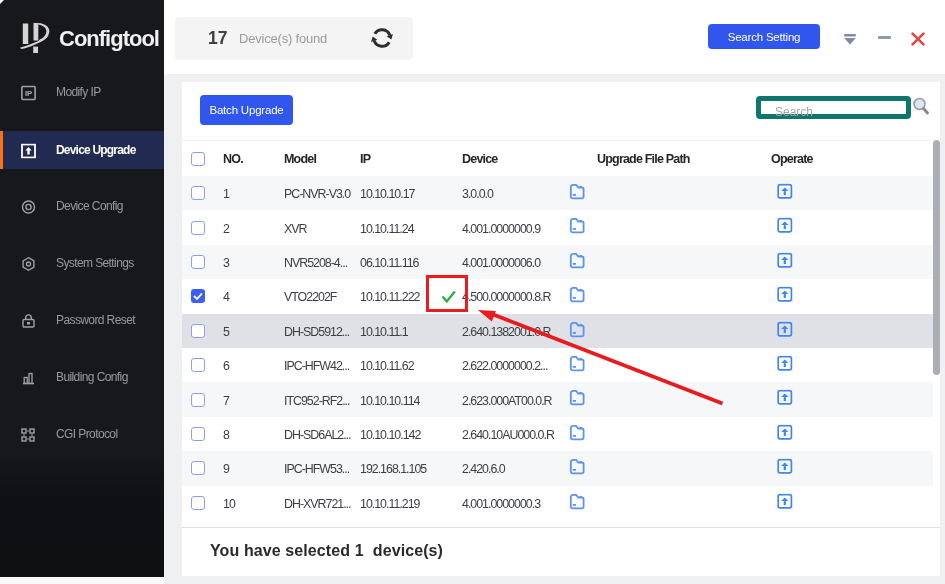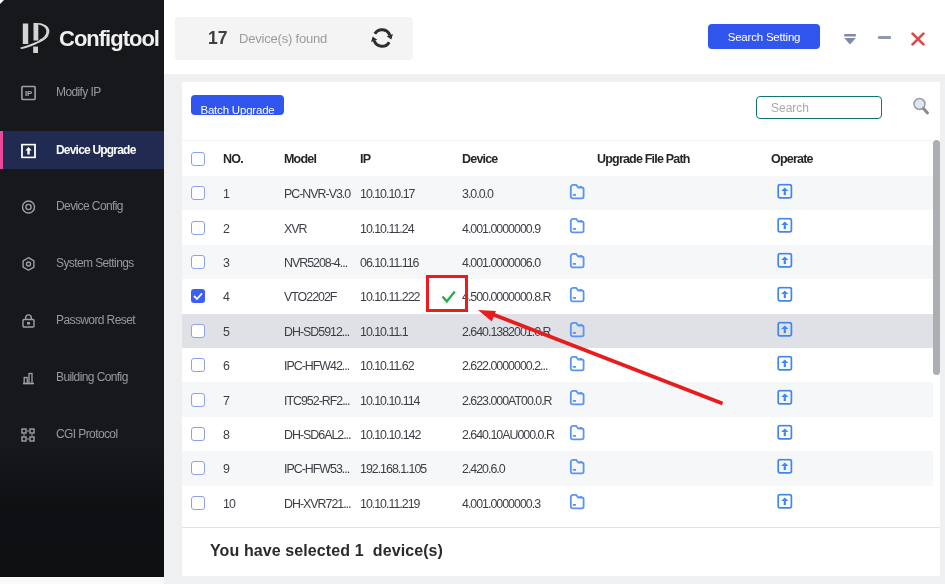--- a/index.html
+++ b/index.html
@@ -9,40 +9,40 @@
 
 
 #sidebar { left:0; top:0; width:164px; height:577px; background:linear-gradient(180deg,#17181c 0px,#17181c 450px,#0f1013 500px,#0e0f11 577px); }
 #sidebar-bottom { left:0; top:577px; width:164px; height:7px; background:#fafafa; }
 #corner-wedge { left:0; top:0; width:0; height:0; border-top:4px solid #ffffff; border-right:4px solid transparent; }
 #logo { left:20px; top:22px; }
 #logo-text { left:59px; top:26px; font-size:22px; font-weight:bold; color:#f0f0f0; letter-spacing:-1px; }
 .mitem { left:0; width:164px; height:38px; }
 .mitem .mlabel { position:absolute; left:56px; top:50%; transform:translateY(-50%); font-size:12px; letter-spacing:-0.6px; color:#96999f; white-space:nowrap; }
 .mitem .micon { position:absolute; left:21px; top:calc(50% + 2.5px); transform:translateY(-50%); }
-#m-active { background:#212a50; border-left:3px solid #ec4899; }
+#m-active { background:#212a50; border-left:3px solid #f97316; }
 #m-active .mlabel { color:#ffffff; font-weight:bold; left:53px; letter-spacing:-0.8px; }
 #m-active .micon { left:18px; }
 
 
 #mainbg { left:164px; top:0; width:781px; height:584px; background:#eef0f2; }
 #topbar { left:164px; top:0; width:781px; height:74px; background:#ffffff; }
 #countbox { left:175px; top:17px; width:238px; height:43px; background:#f4f4f4; border-radius:4px; }
 #count17 { left:208px; top:28px; font-size:17.5px; font-weight:bold; color:#404040; }
 #countlabel { left:239px; top:31px; font-size:13px; letter-spacing:-0.2px; color:#9b9b9b; }
 #refresh { left:371px; top:27px; }
 #searchsetting { left:708px; top:24px; width:112px; height:25px; background:#3156ee; border-radius:4px; color:#ffffff; font-size:11.5px; letter-spacing:-0.2px; text-align:center; line-height:27px; }
 #tri-icon { left:844px; top:31px; }
 #min-icon { left:878px; top:36px; width:12.5px; height:3.2px; background:#8e99a9; border-radius:1px; }
 #close-icon { left:911px; top:32px; }
 
 
 #panel { left:182px; top:82px; width:758px; height:494px; background:#ffffff; }
-#batchbtn { position:absolute; left:9px; top:13px; width:93px; height:20px; background:#3156ee; border-radius:4px; color:#ffffff; font-size:11.5px; letter-spacing:-0.2px; text-align:center; line-height:30px; }
-#searchbox { position:absolute; left:574px; top:14px; width:126px; height:23px; border:1px solid #0f766e; border-radius:4px; }
+#batchbtn { position:absolute; left:18px; top:13px; width:93px; height:30px; background:#3156ee; border-radius:4px; color:#ffffff; font-size:11.5px; letter-spacing:-0.2px; text-align:center; line-height:30px; }
+#searchbox { position:absolute; left:574px; top:14px; width:155px; height:23px; border:5px solid #0f766e; border-radius:4px; }
 #searchbox span { position:absolute; left:14px; top:4px; font-size:12px; color:#a8a8a8; }
 #mag { position:absolute; left:730px; top:15px; }
 
 
 .hrow { position:absolute; left:0; top:58px; width:751px; height:36px; background:#ffffff; border-top:1px solid #f0f1f3; }
 .hcell { position:absolute; top:50%; transform:translateY(-50%); font-size:12.5px; font-weight:bold; letter-spacing:-0.8px; color:#262626; white-space:nowrap; }
 .trow { position:absolute; left:0; width:751px; height:34.4px; }
 .tcell { position:absolute; top:calc(50% + 1px); transform:translateY(-50%); font-size:12.4px; letter-spacing:-1px; color:#3b3f45; white-space:nowrap; }
 .cb { position:absolute; left:9px; top:50%; transform:translateY(-50%); width:14px; height:14px; border:1.5px solid #8da0ee; border-radius:3px; background:#ffffff; }
 .cb-on { border:none; background:#3b5ef5; }

